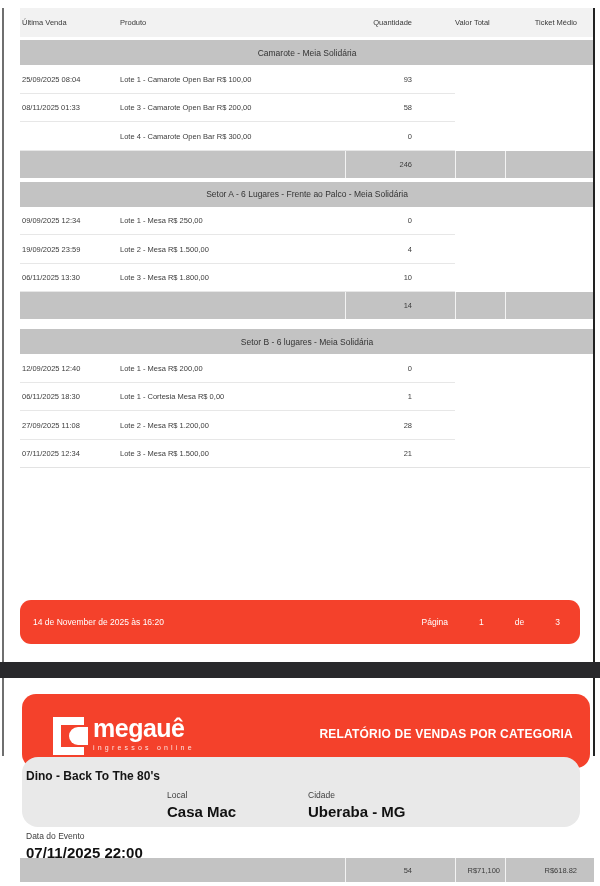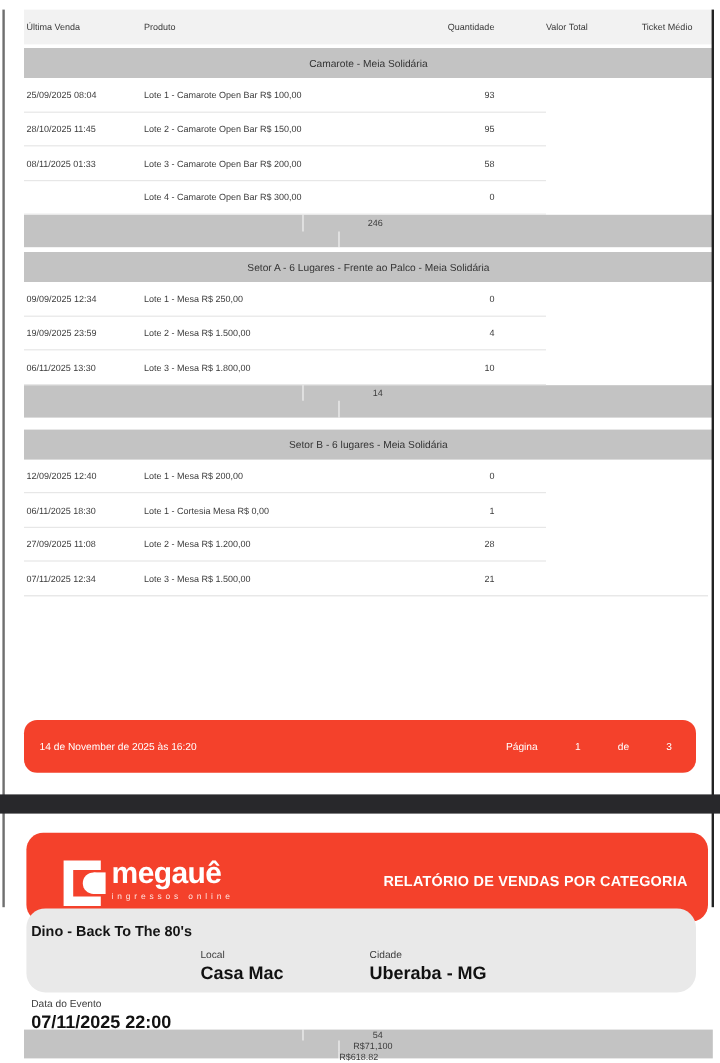--- a/index.html
+++ b/index.html
@@ -18,21 +18,21 @@
   .tr.rule::after{content:"";position:absolute;left:0;bottom:0;width:435px;height:1px;background:#e7e7e7;}
   .tr.rule-full::after{content:"";position:absolute;left:0;bottom:0;right:4px;height:1px;background:#e3e3e3;}
   .c1{width:100px;padding-left:2px;}
   .c2{width:225px;}
   .c3{width:110px;text-align:right;padding-right:43px;}
   .c4{width:50px;padding-right:5px;}
   .c5{flex:1;text-align:right;padding-right:17px;}
   .sbar{height:25px;background:#c3c3c3;display:flex;align-items:center;justify-content:center;
         font-size:8.5px;color:#333;}
   .band{height:27px;background:#c3c3c3;}
-  .band .tr{height:27px;flex-direction:column;}
+  .band .tr{height:27px;}
   .band .c3,.band .c4,.band .c5{border-left:1px solid rgba(255,255,255,.8);height:100%;
         display:flex;align-items:center;justify-content:flex-end;}
   .sp3{height:3px;} .sp4{height:4px;} .sp10{height:10px;}
 
   
   .footer-bar{position:absolute;left:20px;top:600px;width:560px;height:44px;border-radius:11px;
         background:#f4412b;color:#fff;display:flex;align-items:center;justify-content:space-between;
         padding:0 20px 0 13px;font-size:8.5px;}
   .pager{display:flex;gap:31px;align-items:center;}
 
@@ -69,25 +69,20 @@
 
     <div class="sp3"></div>
     <div class="sbar">Camarote - Meia Solidária</div>
 
     <div class="tr rule">
       <div class="c1">25/09/2025 08:04</div>
       <div class="c2">Lote 1 - Camarote Open Bar R$ 100,00</div>
       <div class="c3">93</div>
     </div>
     <div class="tr rule">
-      <div class="c1">28/10/2025 11:45</div>
-      <div class="c2">Lote 2 - Camarote Open Bar R$ 150,00</div>
-      <div class="c3">95</div>
-    </div>
-    <div class="tr rule">
       <div class="c1">08/11/2025 01:33</div>
       <div class="c2">Lote 3 - Camarote Open Bar R$ 200,00</div>
       <div class="c3">58</div>
     </div>
     <div class="tr rule">
       <div class="c1"></div>
       <div class="c2">Lote 4 - Camarote Open Bar R$ 300,00</div>
       <div class="c3">0</div>
     </div>
 

